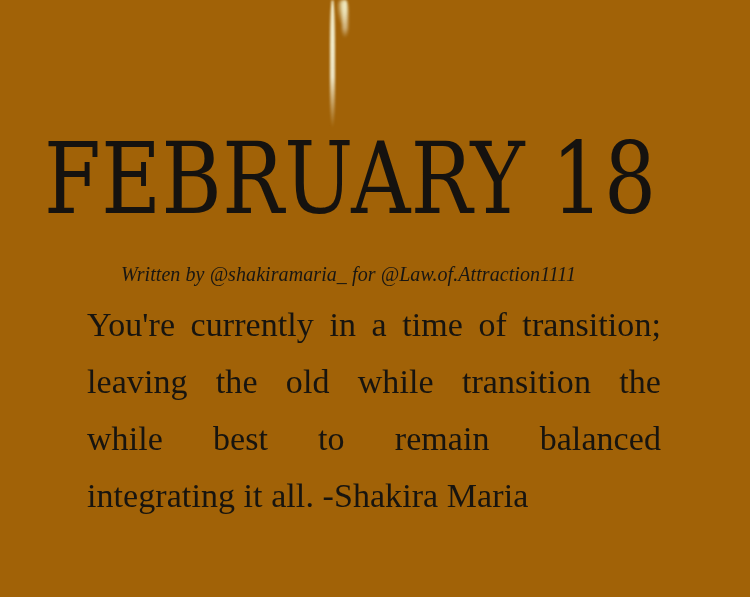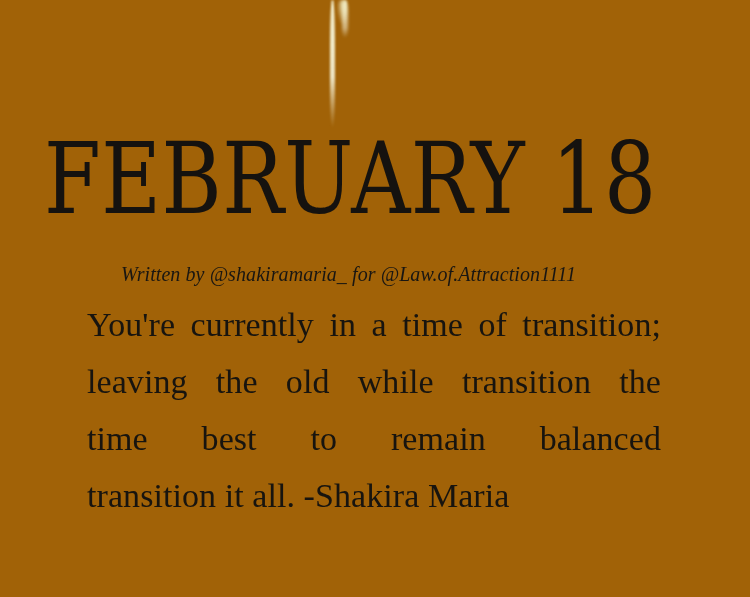--- a/index.html
+++ b/index.html
@@ -146,17 +146,17 @@
     <div class="streak streak-c"></div>
   </div>
 
   <div class="headline">FEBRUARY 18</div>
 
   <div class="byline">Written by @shakiramaria_ for @Law.of.Attraction1111</div>
 
   <div class="quote">
     <div class="quote-line">You're currently in a time of transition;</div>
     <div class="quote-line">leaving the old while transition the</div>
-    <div class="quote-line">time best to remain balanced</div>
-    <div class="quote-line is-last">transition it all. -Shakira Maria</div>
+    <div class="quote-line">while best to remain balanced</div>
+    <div class="quote-line is-last">integrating it all. -Shakira Maria</div>
   </div>
 
 </div>
 
 </body></html>

